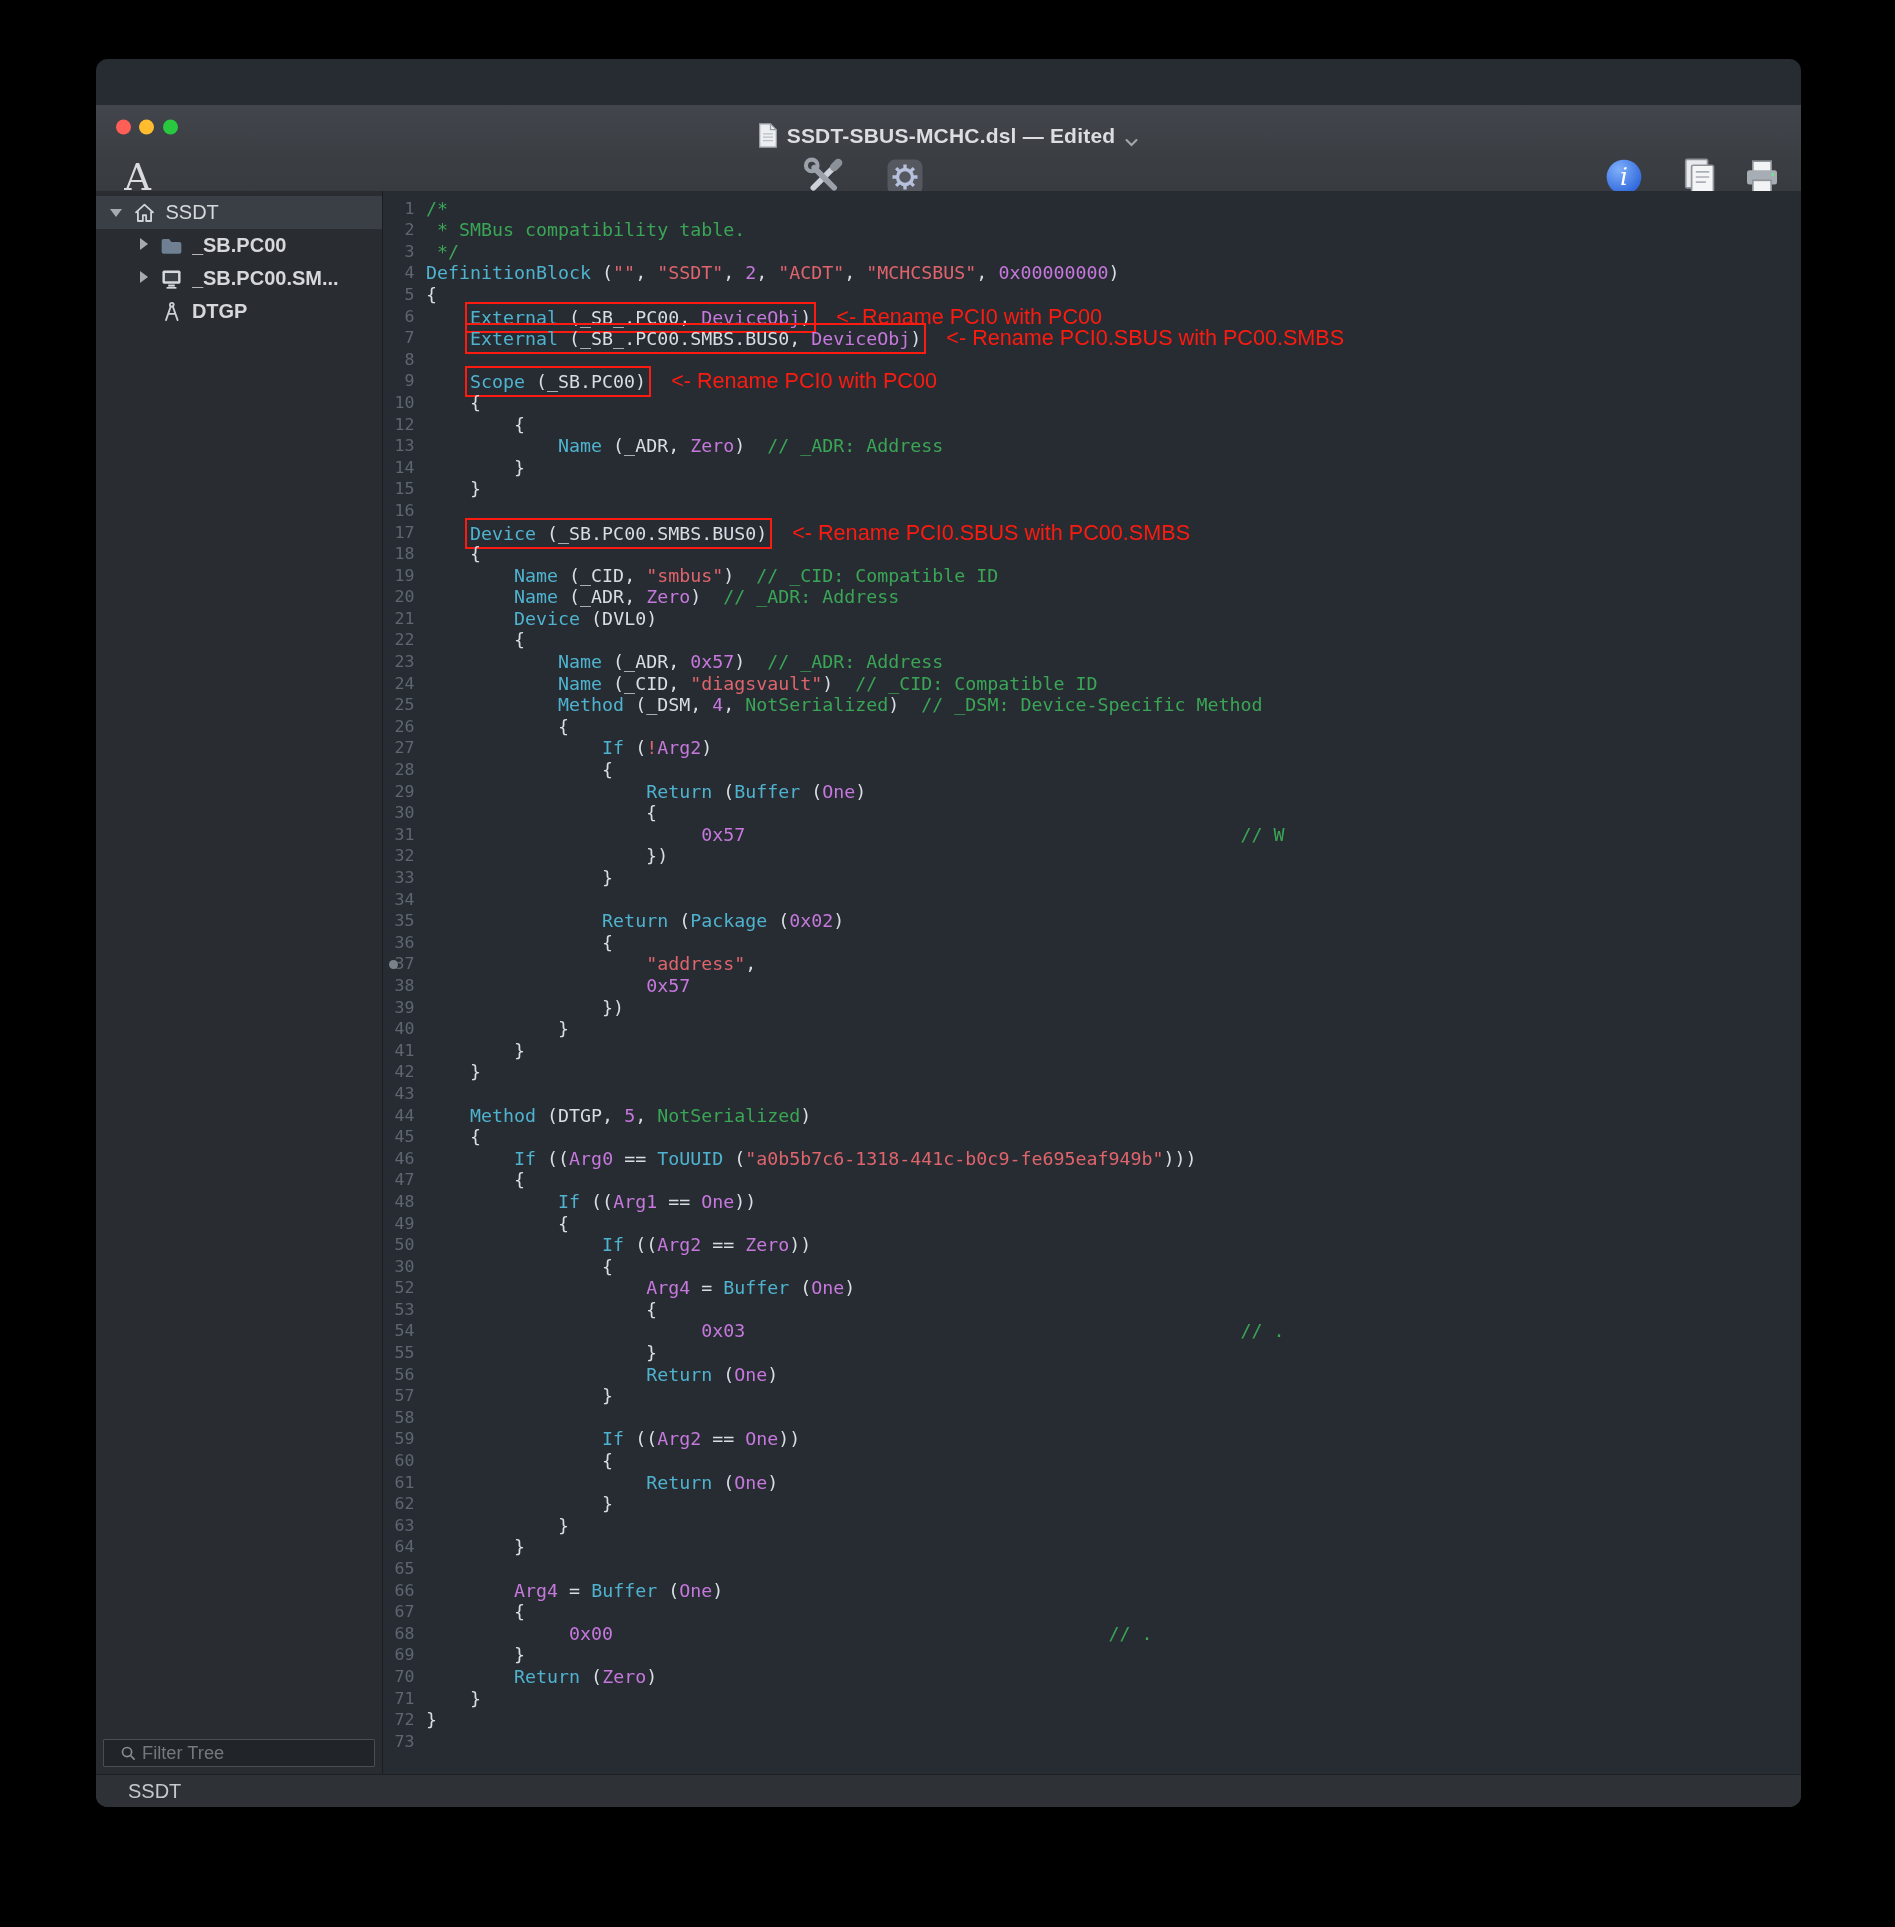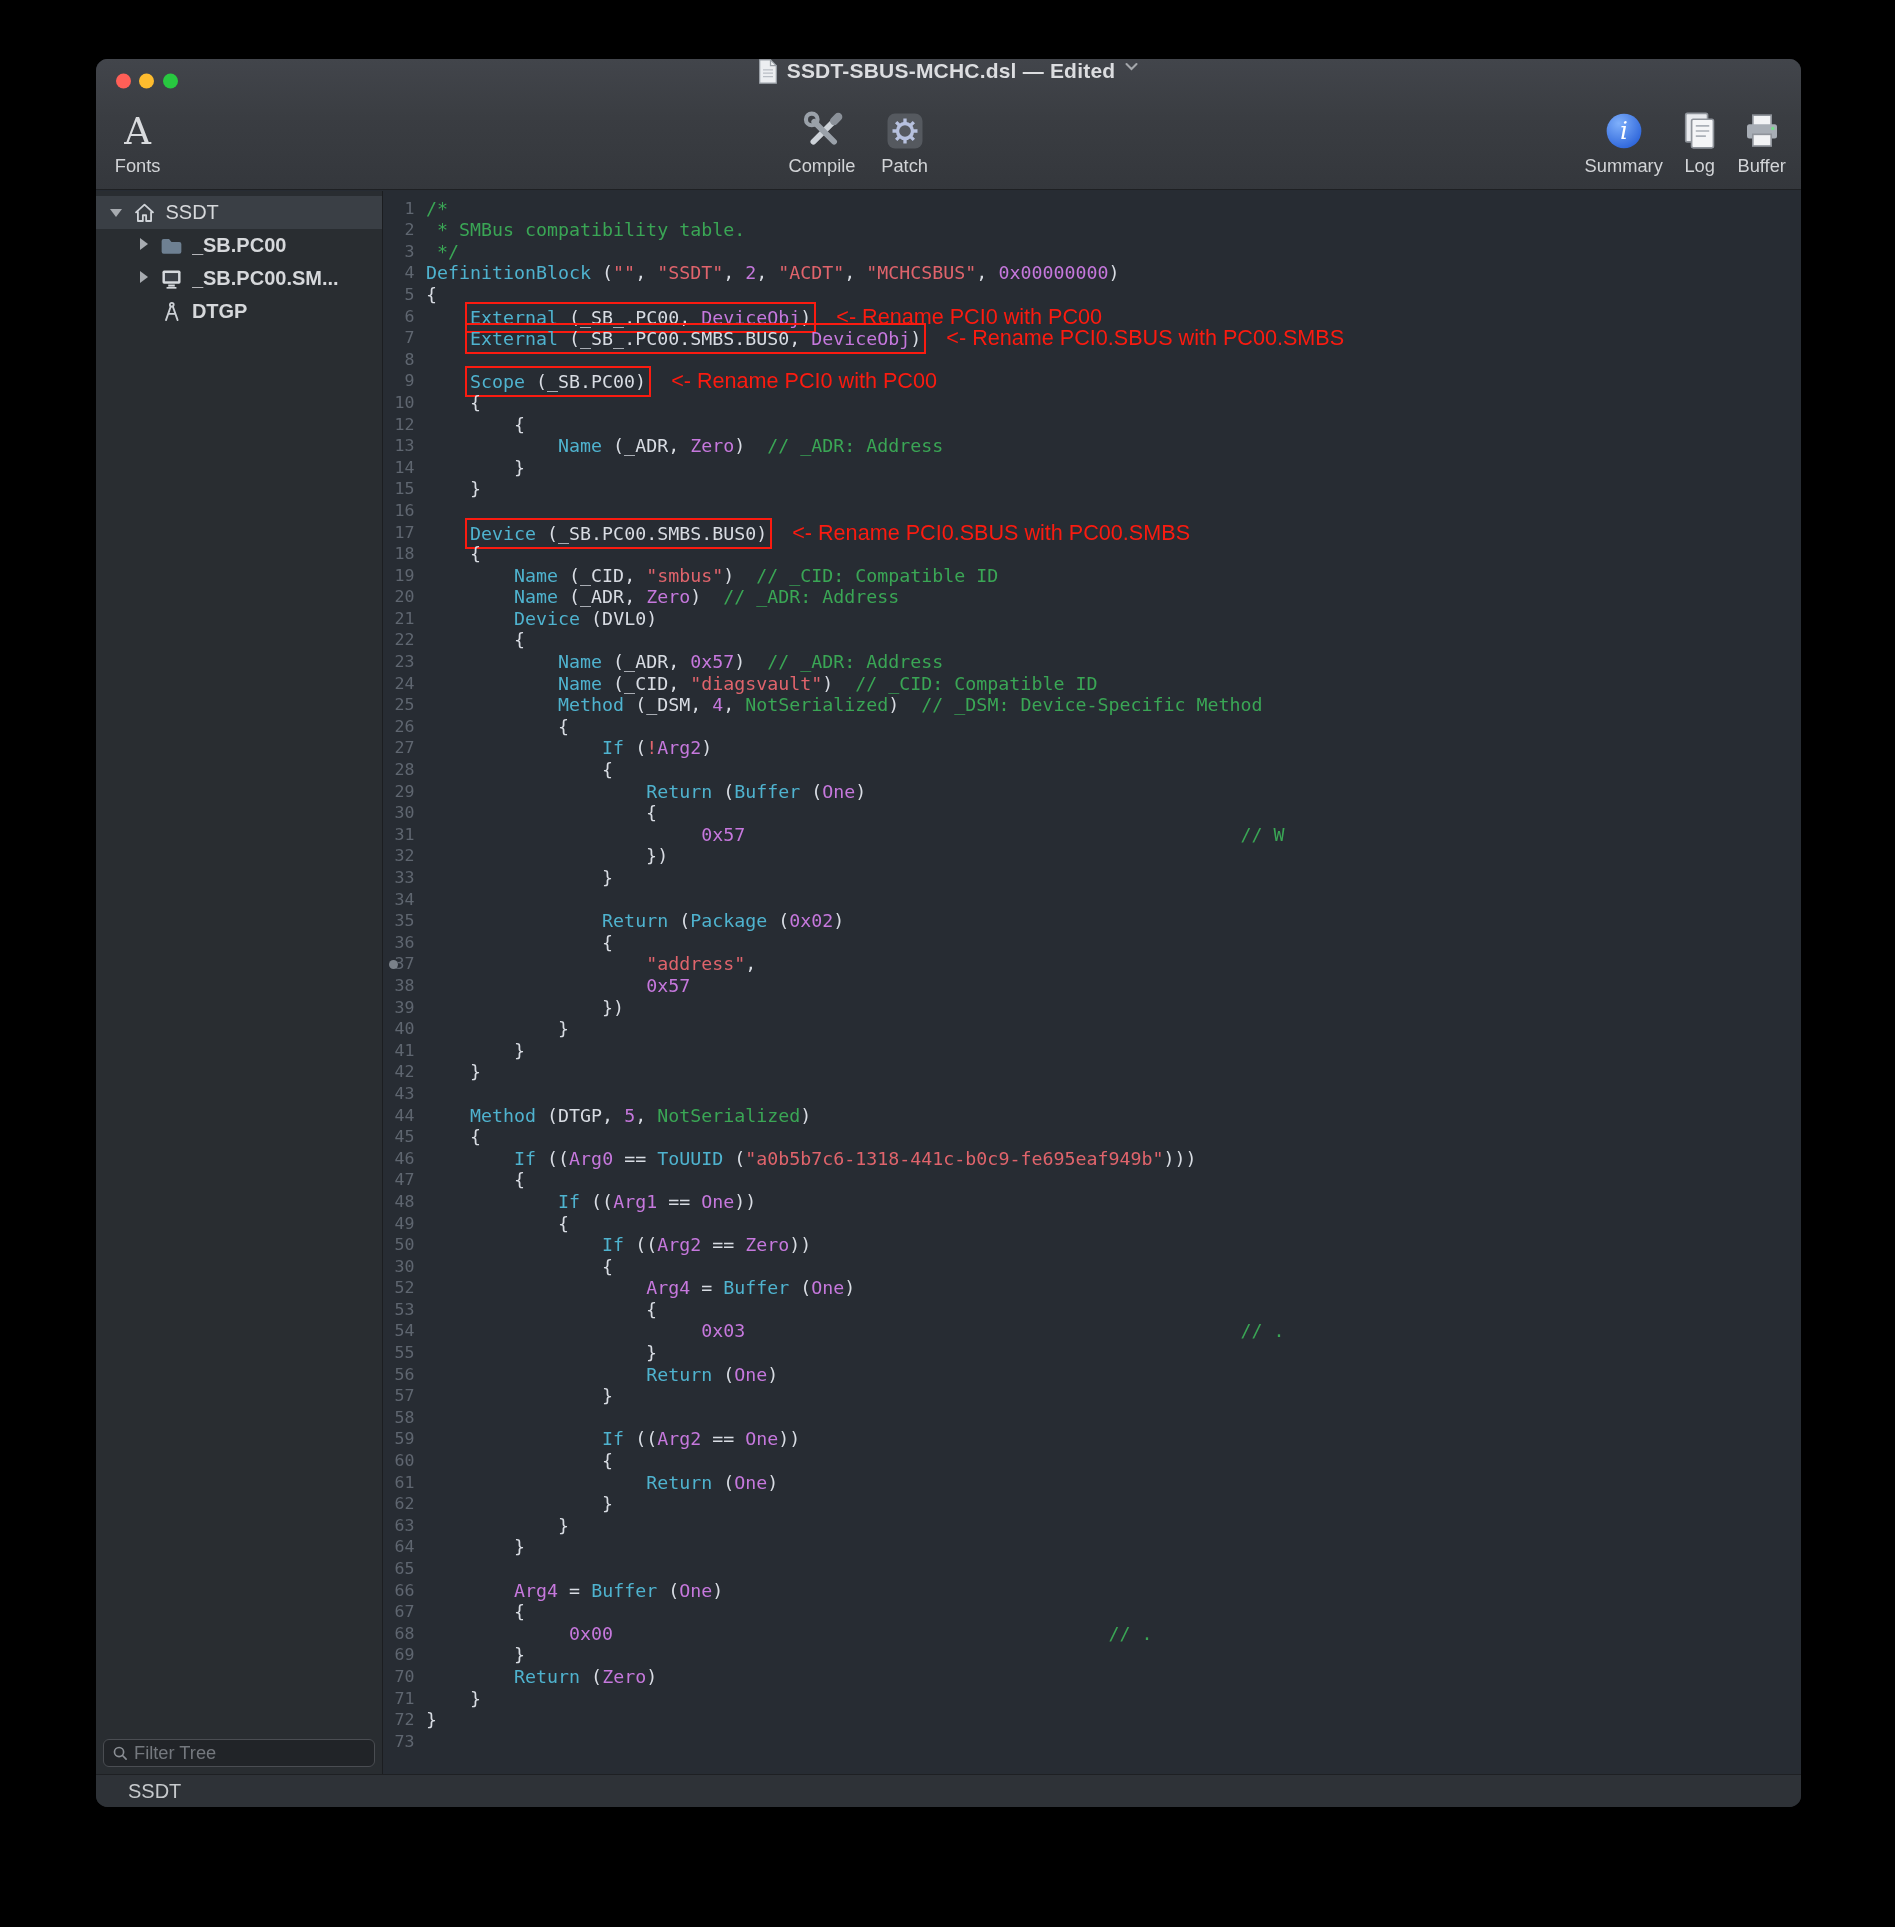--- a/index.html
+++ b/index.html
@@ -14,21 +14,21 @@
     box-shadow:0 0 0 0.8px rgba(0,0,0,.65), 0 30px 66px rgba(0,0,0,.6);}
   
   .chrome{height:131px;background:linear-gradient(180deg,#42454b 0%,#3a3d42 45%,#34373c 100%);
     border-bottom:0.8px solid #1e2023;position:relative;}
   .titlebar{height:43px;position:relative;}
   .traffic{position:absolute;left:20px;top:50%;transform:translateY(-50%);display:flex;gap:8.3px;}
   .tl{width:15px;height:15px;border-radius:50%;display:inline-block;}
   .tl.close{background:var(--tl-close,#ff5f57);}
   .tl.min{background:var(--tl-min,#febc2e);}
   .tl.zoom{background:var(--tl-zoom,#28c840);}
-  .titlewrap{height:100%;display:flex;align-items:flex-start;justify-content:center;gap:9px;}
+  .titlewrap{height:100%;display:flex;align-items:flex-end;justify-content:center;gap:9px;margin-top:46px;}
   .title{color:#dcdde0;font-size:21px;font-weight:700;letter-spacing:0.2px;}
   .chev{display:flex;align-items:center;margin-top:3.3px;}
   .toolbar{height:88px;position:relative;}
   .tbtn{display:flex;flex-direction:column;align-items:center;gap:2.5px;cursor:default;}
   .ticonbox{height:45px;display:flex;align-items:center;justify-content:center;}
   .tlabel{font-size:18.3px;color:#d2d4d7;line-height:20px;white-space:nowrap;}
   .tb-fonts{position:absolute;left:6.6px;top:6.6px;width:70px;}
   .fontsA{font-family:"DejaVu Serif", serif;font-size:37px;color:#d9dbde;line-height:43px;}
   .tb-center{position:absolute;left:688px;top:6.6px;display:flex;gap:6.6px;}
   .tb-right{position:absolute;right:13.3px;top:6.6px;display:flex;gap:10px;align-items:flex-start;}
@@ -44,21 +44,21 @@
   .trow.lvl1{padding-left:38px;font-weight:bold;}
   .trow.selected{background:#3a3f45;}
   .disc{width:20px;height:20px;flex:0 0 auto;position:relative;margin-right:3.3px;}
   .disc.down::after{content:"";position:absolute;left:2.5px;top:6.6px;
     border-left:6.6px solid transparent;border-right:6.6px solid transparent;border-top:8.3px solid #a7abb0;}
   .disc.right::after{content:"";position:absolute;left:5.8px;top:2.5px;
     border-top:6.6px solid transparent;border-bottom:6.6px solid transparent;border-left:8.3px solid #a7abb0;}
   .ticn{width:28px;display:flex;justify-content:center;align-items:center;margin-right:6.6px;flex:0 0 auto;}
   .tlbl{white-space:nowrap;overflow:hidden;}
   .filterwrap{position:absolute;left:6.6px;right:6.6px;bottom:6.6px;height:28px;background:#212428;
-    border:0.8px solid #4a4d52;border-radius:6px;display:flex;align-items:center;padding:0 8px;gap:5.8px;}
+    border:0.8px solid #4a4d52;border-radius:1px;display:flex;align-items:center;padding:0 16px;gap:5.8px;}
   .filterwrap input{flex:1;background:transparent;border:none;outline:none;color:#d0d3d7;
     font-size:18.3px;font-family:"Liberation Sans", sans-serif;min-width:0;}
   .filterwrap input::placeholder{color:#74787e;}
   
   .editor{flex:1;background:#272c33;overflow:hidden;padding-top:6.6px;position:relative;
     font-family:"DejaVu Sans Mono", monospace;font-size:18.3px;}
   .code-line{display:flex;height:21.6px;line-height:21.6px;position:relative;}
   .lnum{width:43px;flex:0 0 auto;text-align:right;padding-right:11.6px;color:#5f6670;
     font-size:16.6px;line-height:21.6px;}
   .lcode{white-space:pre;}

